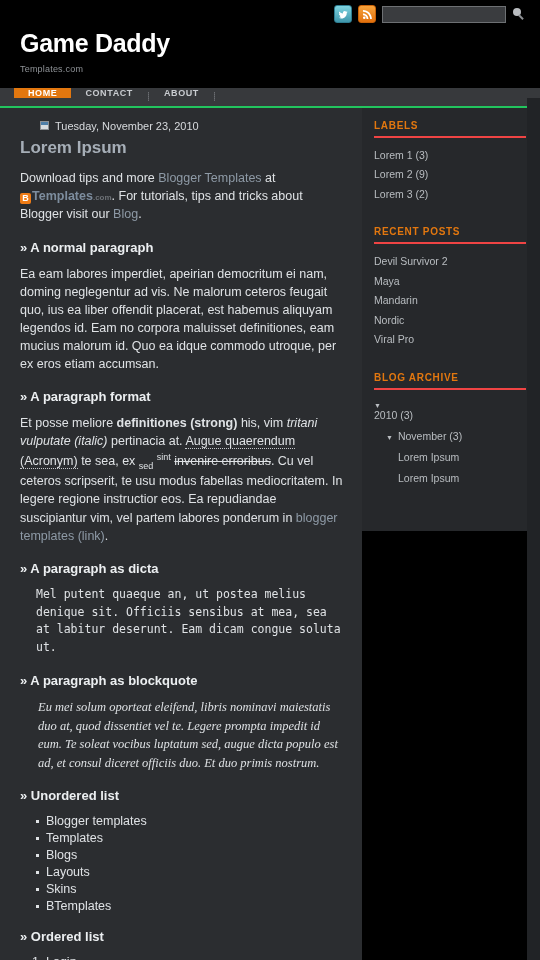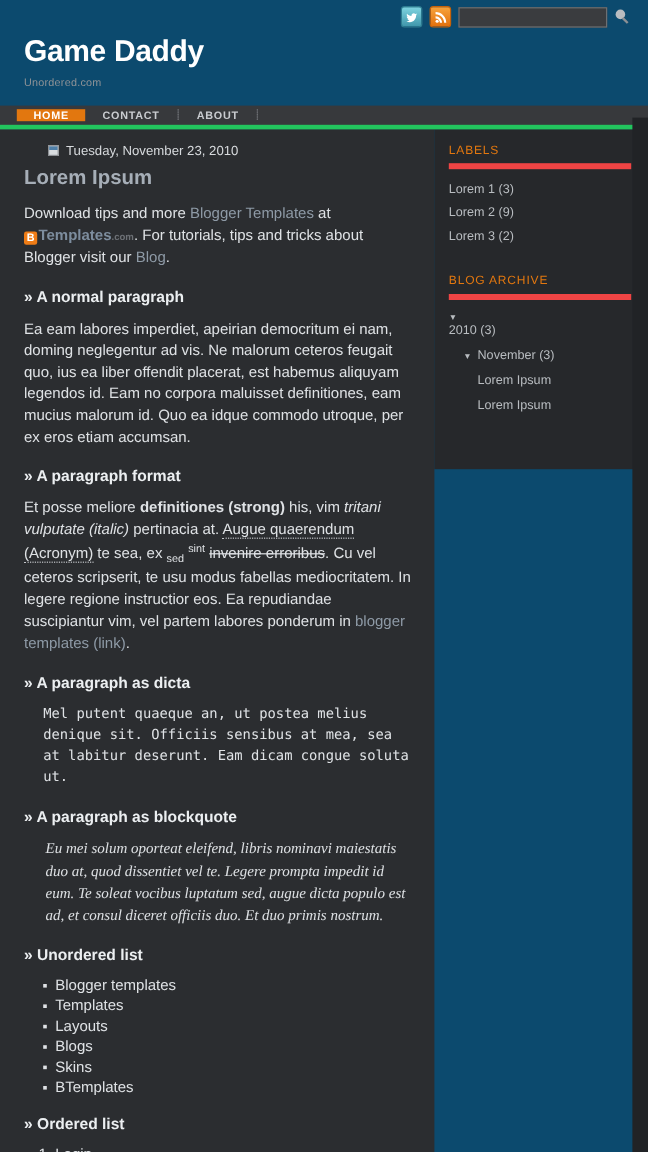--- a/index.html
+++ b/index.html
@@ -6,21 +6,21 @@
   html, body {
     margin: 0; padding: 0;
     width: 540px; height: 960px;
     background: #26282b;
     font-family: "Liberation Sans", sans-serif;
     overflow: hidden;
   }
   #page {
     position: relative;
     width: 540px; height: 960px;
-    background: #0c4a6e;
+    background: #000000;
     overflow: hidden;
   }
 
   
   .topbar {
     height: 28px;
     display: flex;
     align-items: center;
     justify-content: flex-end;
     padding-right: 14px;
@@ -91,23 +91,23 @@
     color: #8e9296;
     margin-top: 6px;
     letter-spacing: 0.2px;
   }
 
   
   .navwrap {
     margin-top: 14px;
     height: 20px;
     background: #37393c;
-    border-bottom: 4px solid #22c55e;
+    border-bottom: 2px solid #22c55e;
     display: flex;
-    align-items: center;
+    align-items: flex-start;
     padding-left: 14px;
   }
   .nav-item {
     display: flex; align-items: center;
     padding: 0 14px;
     font-size: 9px;
     font-weight: bold;
     letter-spacing: 0.6px;
     color: #c9ccd0;
     cursor: pointer;
@@ -266,25 +266,25 @@
   ol.olist li {
     font-size: 12.5px;
     line-height: 1.38;
     color: #dfe2e5;
   }
 
   
   .wid { margin-bottom: 22px; }
   .wid-title {
     font-size: 10px;
-    font-weight: normal;
+    font-weight: bold;
     color: #e2770f;
     letter-spacing: 0.7px;
     padding-bottom: 5px;
-    border-bottom: 5px solid #ef4444;
+    border-bottom: 2px solid #ef4444;
     margin-bottom: 8px;
   }
   .wid-link {
     display: block;
     font-size: 10.5px;
     color: #b9bdc1;
     line-height: 1.0;
     padding: 4px 0 5px 0;
     cursor: pointer;
     text-decoration: none;
@@ -329,21 +329,21 @@
       <input class="searchbox" type="text" placeholder="" style="">
       <button class="search-btn">
         <span class="mag-c"></span>
         <span class="mag-h"></span>
       </button>
     </div>
   </div>
 
   <div class="siteheader">
     <h1 class="site-title">Game Daddy</h1>
-    <div class="site-sub">Unordered.com</div>
+    <div class="site-sub">Templates.com</div>
   </div>
 
   <div class="navwrap">
     <div class="nav-item active">HOME</div>
     <div class="nav-item">CONTACT</div>
     <div class="nav-sep"></div>
     <div class="nav-item">ABOUT</div>
     <div class="nav-sep"></div>
   </div>
 
@@ -377,22 +377,22 @@
       <h3 class="sec">» A paragraph as dicta</h3>
       <pre class="codeblock">Mel putent quaeque an, ut postea melius denique sit. Officiis sensibus at mea, sea at labitur deserunt. Eam dicam congue soluta ut.</pre>
 
       <h3 class="sec">» A paragraph as blockquote</h3>
       <blockquote class="bq">Eu mei solum oporteat eleifend, libris nominavi maiestatis duo at, quod dissentiet vel te. Legere prompta impedit id eum. Te soleat vocibus luptatum sed, augue dicta populo est ad, et consul diceret officiis duo. Et duo primis nostrum.</blockquote>
 
       <h3 class="sec">» Unordered list</h3>
       <ul class="ulist">
         <li>Blogger templates</li>
         <li>Templates</li>
+        <li>Blogs</li>
         <li>Layouts</li>
-        <li>Blogs</li>
         <li>Skins</li>
         <li>BTemplates</li>
       </ul>
 
       <h3 class="sec">» Ordered list</h3>
       <ol class="olist">
         <li>Login</li>
         <li><span>Visit </span><a class="lnk">BTemplates</a></li>
 
       </ol>
@@ -401,20 +401,28 @@
 
     <div class="sidebar">
 
       <div class="wid">
         <div class="wid-title">LABELS</div>
         <a class="wid-link">Lorem 1 (3)</a>
         <a class="wid-link">Lorem 2 (9)</a>
         <a class="wid-link">Lorem 3 (2)</a>
       </div>
 
+      <div class="wid">
+        <div class="wid-title">RECENT POSTS</div>
+        <a class="wid-link">Devil Survivor 2</a>
+        <a class="wid-link">Maya</a>
+        <a class="wid-link">Mandarin</a>
+        <a class="wid-link">Nordic</a>
+        <a class="wid-link">Viral Pro</a>
+      </div>
 
       <div class="wid">
         <div class="wid-title">BLOG ARCHIVE</div>
 
         <div class="arch-row arch-l1">
           <span class="tri">▼</span>
           <a class="arch-link">2010 (3)</a>
         </div>
 
         <div class="arch-row arch-l2">

